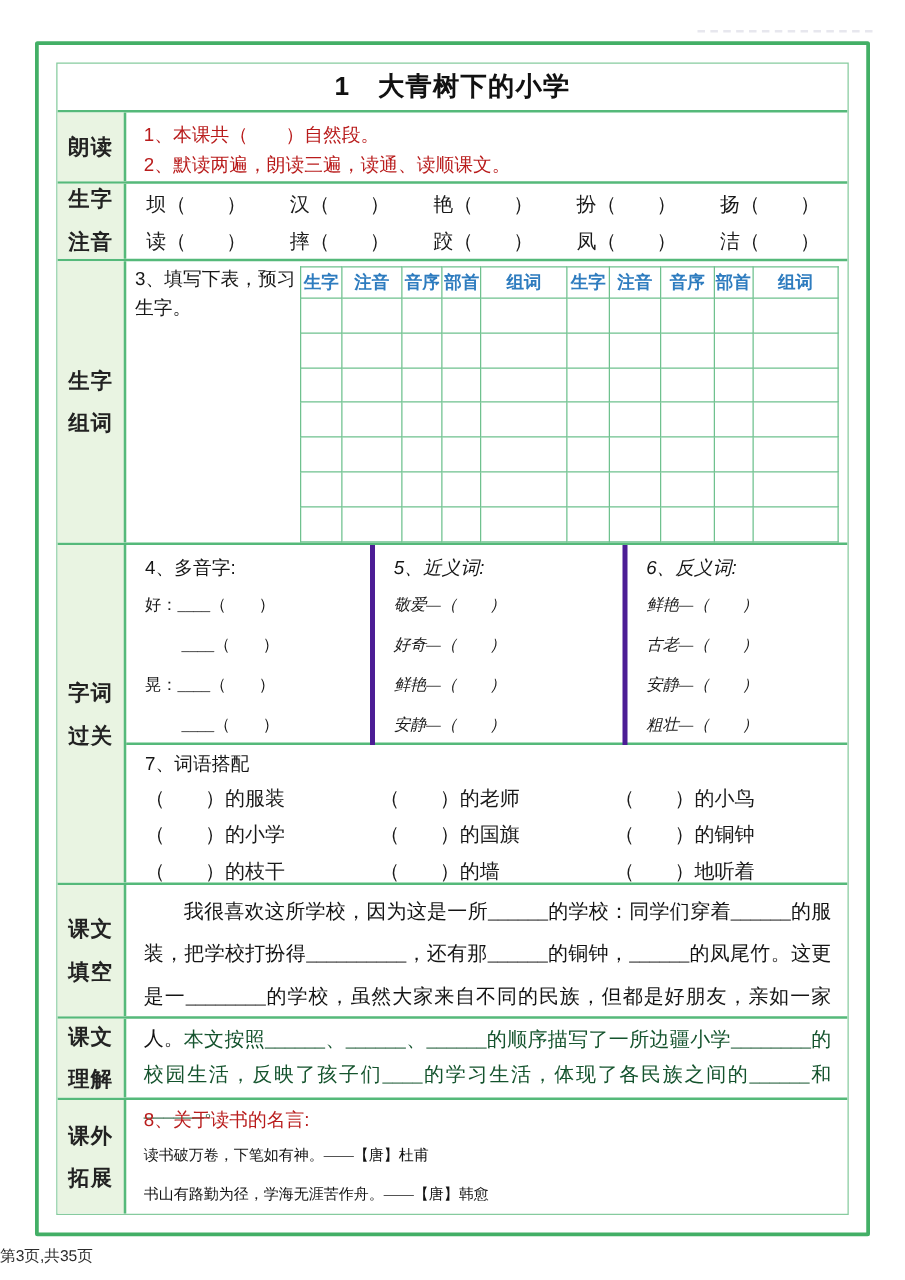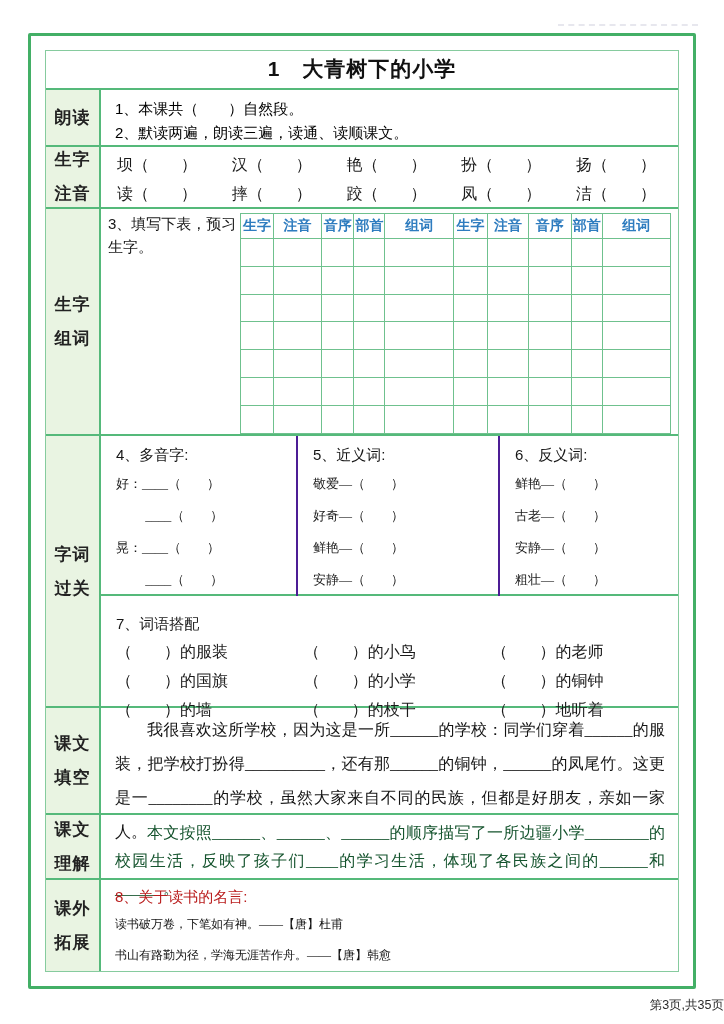--- a/index.html
+++ b/index.html
@@ -42,49 +42,49 @@
     background:#e9f4e2;
     border-right:2px solid #55b97a;
     display:flex; flex-direction:column; align-items:center; justify-content:center;
     gap:11px;
     font-size:17px; color:#222; font-weight:600; letter-spacing:1px;
   }
   .content-cell { flex:1; min-width:0; }
 
   
   .row-langdu { height:60px; }
-  .langdu-lines { padding:7px 12px 0 14px; font-size:15px; line-height:24px; color:#000000; }
+  .langdu-lines { padding:7px 12px 0 14px; font-size:15px; line-height:24px; color:#b91c1c; }
 
   
   .row-zhuyin { height:64px; }
   .zhuyin-lines { padding:5px 22px 0 16px; display:flex; flex-direction:column; gap:3px; }
   .zhuyin-line { display:flex; justify-content:space-between; font-size:16px; line-height:26px; color:#1a1a1a; }
 
   
   .row-zuci { height:241px; }
   .zuci-content { padding:3px 7px 0 7px; display:flex; flex-direction:row; height:100%; }
   .zuci-instruction { font-size:15px; line-height:23px; color:#161616; }
   .shengzi-table { width:100%; border-collapse:collapse; table-layout:fixed; margin-top:1px; }
   .shengzi-table th, .shengzi-table td { border:1.5px solid #6fc18e; }
   .shengzi-table th {
     height:25px; font-size:14px; font-weight:600; color:#2e7cbf;
     text-align:center; background:#fff;
   }
   .shengzi-table td { height:26px; }
 
   
   .row-zici { height:272px; }
-  .zici-content { display:flex; flex-direction:column; height:100%;gap:12px; }
+  .zici-content { display:flex; flex-direction:column; height:100%; }
   .zici-a {
     height:160px; flex:0 0 160px;
     display:grid; grid-template-columns:33.8% 35% 31.2%;
     border-bottom:2px solid #55b97a;
   }
   .zici-col { padding:8px 8px 0 15px; }
-  .zici-col + .zici-col { border-left:2px solid #4c1d95; }
+  .zici-col + .zici-col { border-left:4px solid #4c1d95;font-style:italic; }
   .zici-col-title { font-size:15px; line-height:22px; color:#161616; margin-bottom:2px; }
   .zici-line { font-size:13px; line-height:32px; color:#1a1a1a; }
   .zici-b { flex:1; padding:5px 8px 0 15px; }
   .dapei-grid {
     display:grid; grid-template-columns:1fr 1fr 0.95fr;
     margin-top:2px;
   }
   .dapei-item { font-size:16px; line-height:29px; color:#1a1a1a; }
 
   
@@ -102,21 +102,21 @@
   }
 
   
   .row-tuozhan { flex:1; }
   .tuozhan-content { padding:5px 12px 0 14px; }
   .tuozhan-title { font-size:15px; line-height:24px; color:#b91c1c; }
   .tuozhan-quote { font-size:12px; line-height:31px; color:#141414; }
 
   .page-footer {
     position:absolute; left:0; top:997px; width:100%;
-    text-align:right; font-size:12.5px; color:#2c2c2c;
+    text-align:left; font-size:12.5px; color:#2c2c2c;
   }
 </style>
 </head>
 <body>
 
 <div class="artifact"></div>
 
 <div class="sheet-outer">
   <div class="sheet-inner">
 
@@ -312,27 +312,27 @@
               <div class="zici-line kai">鲜艳—（　　）</div>
               <div class="zici-line kai">古老—（　　）</div>
               <div class="zici-line kai">安静—（　　）</div>
               <div class="zici-line kai">粗壮—（　　）</div>
             </div>
           </div>
           <div class="zici-b">
             <div class="zici-col-title hei">7、词语搭配</div>
             <div class="dapei-grid">
               <div class="dapei-item kai">（　　）的服装</div>
+              <div class="dapei-item kai">（　　）的老师</div>
               <div class="dapei-item kai">（　　）的小鸟</div>
-              <div class="dapei-item kai">（　　）的老师</div>
+              <div class="dapei-item kai">（　　）的小学</div>
               <div class="dapei-item kai">（　　）的国旗</div>
-              <div class="dapei-item kai">（　　）的小学</div>
               <div class="dapei-item kai">（　　）的铜钟</div>
+              <div class="dapei-item kai">（　　）的枝干</div>
               <div class="dapei-item kai">（　　）的墙</div>
-              <div class="dapei-item kai">（　　）的枝干</div>
               <div class="dapei-item kai">（　　）地听着</div>
             </div>
           </div>
         </div>
       </div>
     </div>
 
     <div class="row row-tiankong">
       <div class="label-cell">
         <span>课文</span>

